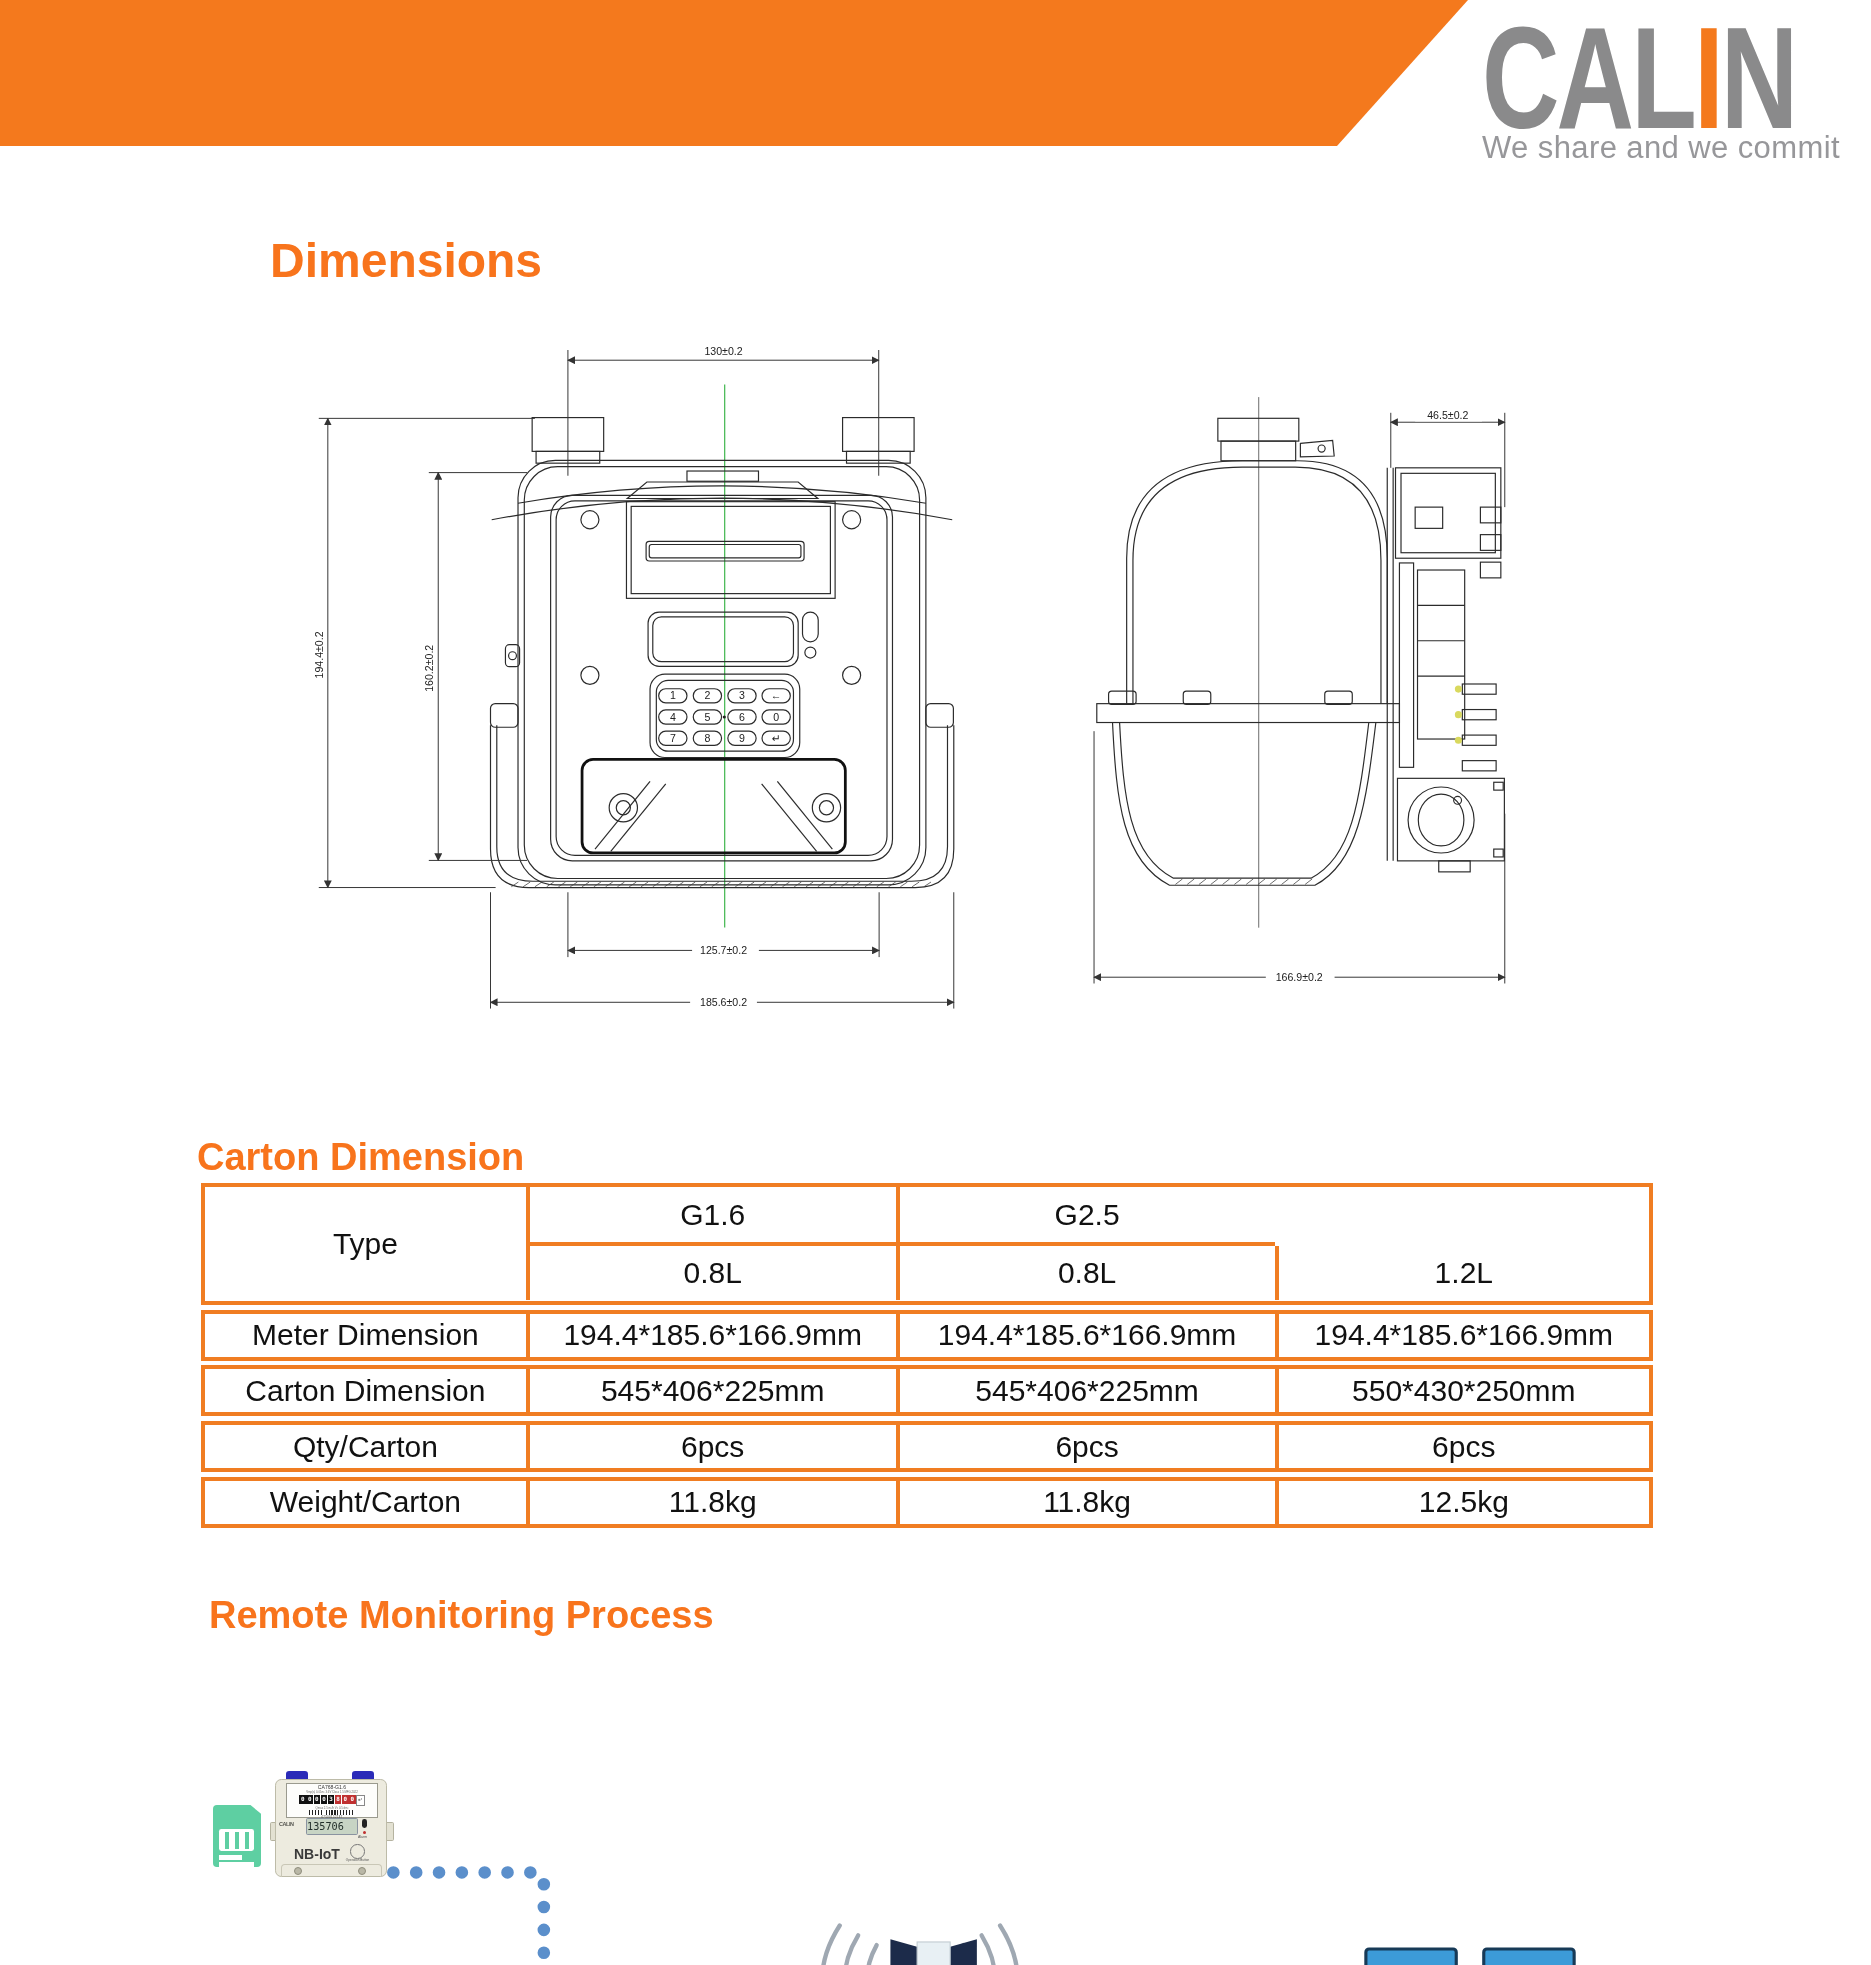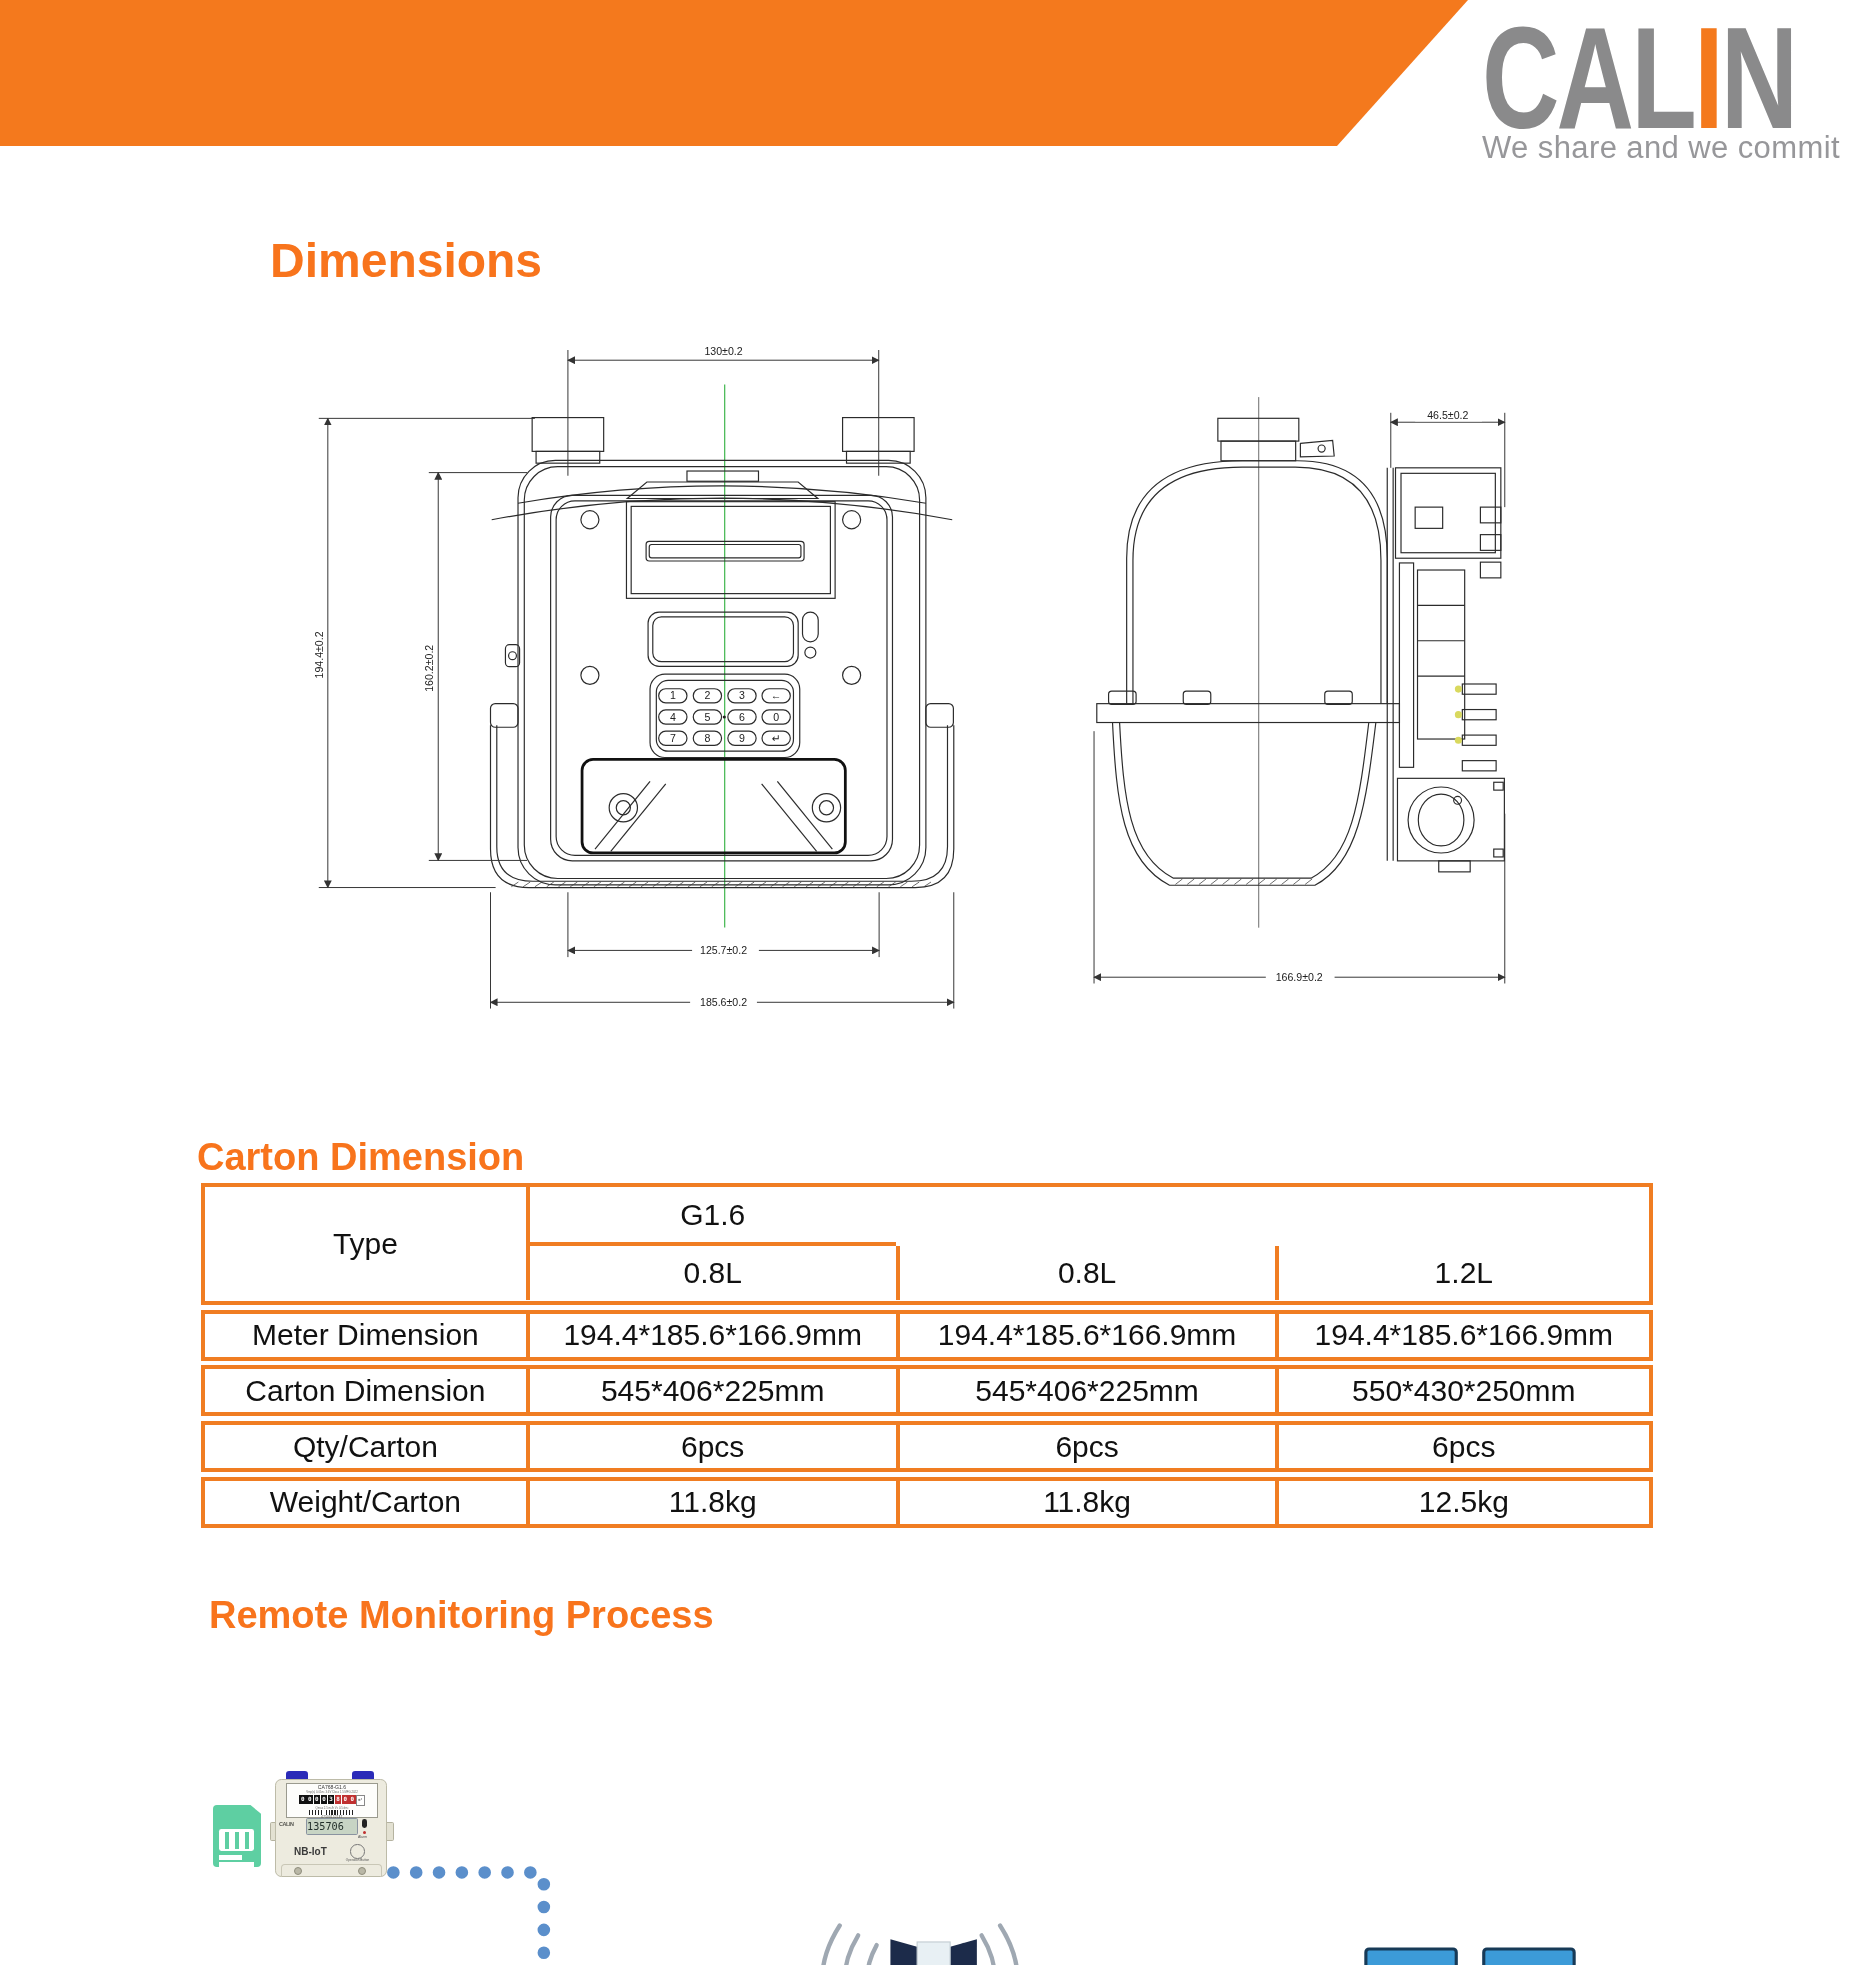--- a/index.html
+++ b/index.html
@@ -74,21 +74,21 @@
   .meter .barcode{margin:0.8px auto 0;width:47px;height:4.3px;
       background:repeating-linear-gradient(90deg,#222 0 0.8px,#fff 0.8px 1.6px,#222 1.6px 2px,#fff 2px 3.1px);}
   .meter .bcnum{font-size:2.8px;letter-spacing:0.4px;color:#444;}
   .meter .brandsm{position:absolute;left:3.9px;top:50px;font-size:5.5px;font-weight:bold;color:#55554f;letter-spacing:-0.4px;}
   .meter .lcd{position:absolute;left:31px;top:47px;width:52px;height:16.5px;background:#C7D4C4;
               border:0.8px solid #8a93a0;border-radius:1.6px;text-align:right;
               font-family:"DejaVu Sans Mono",monospace;font-size:10.2px;line-height:15.7px;color:#23302b;padding-right:18px;box-sizing:border-box;}
   .meter .btnblk{position:absolute;left:87px;top:48px;width:4.7px;height:9.4px;background:#222;border-radius:2.4px;}
   .meter .led{position:absolute;left:88px;top:60px;width:3.1px;height:3.1px;background:#C03030;border-radius:50%;}
   .meter .alarm{position:absolute;left:83px;top:64px;font-size:3.5px;color:#555;}
-  .meter .nbiot{position:absolute;left:19px;top:75px;font-size:10px;font-weight:bold;color:#3A3A3A;}
+  .meter .nbiot{position:absolute;left:19px;top:75px;font-size:14px;font-weight:bold;color:#3A3A3A;}
   .meter .opbtn{position:absolute;left:75px;top:73px;width:12.6px;height:12.6px;border:0.8px solid #777;border-radius:50%;}
   .meter .oplbl{position:absolute;left:59px;top:87px;width:47px;font-size:3.1px;color:#555;text-align:center;}
   .meter .seam{position:absolute;left:5.5px;top:93px;width:99px;height:11.8px;border:0.8px solid #c9c7b6;border-bottom:none;border-radius:3.9px 3.9px 0 0;}
   .meter .screw{position:absolute;top:96px;width:6.3px;height:6.3px;background:#B9B7A6;border:0.8px solid #8f8d7c;border-radius:50%;}
 </style>
 </head>
 <body>
 
 <div class="page">
 
@@ -296,20 +296,21 @@
       <text x="545" y="1635" text-anchor="middle">166.9±0.2</text>
     </g>
   </svg>
   </div>
 
   <div id="h-carton" class="h-orange">Carton Dimension</div>
   <div class="tbl">
     <div id="trow-head" class="trow">
       <div class="cell first rowspan">Type</div>
       <div class="cell r1">G1.6</div>
+      <div class="cell r1">G2.5</div>
       <div class="cell sub" style="grid-column:2">0.8L</div>
       <div class="cell sub">0.8L</div>
       <div class="cell sub">1.2L</div>
     </div>
     <div class="trow plain">
       <div class="cell first">Meter Dimension</div>
       <div class="cell">194.4*185.6*166.9mm</div>
       <div class="cell">194.4*185.6*166.9mm</div>
       <div class="cell">194.4*185.6*166.9mm</div>
     </div>

